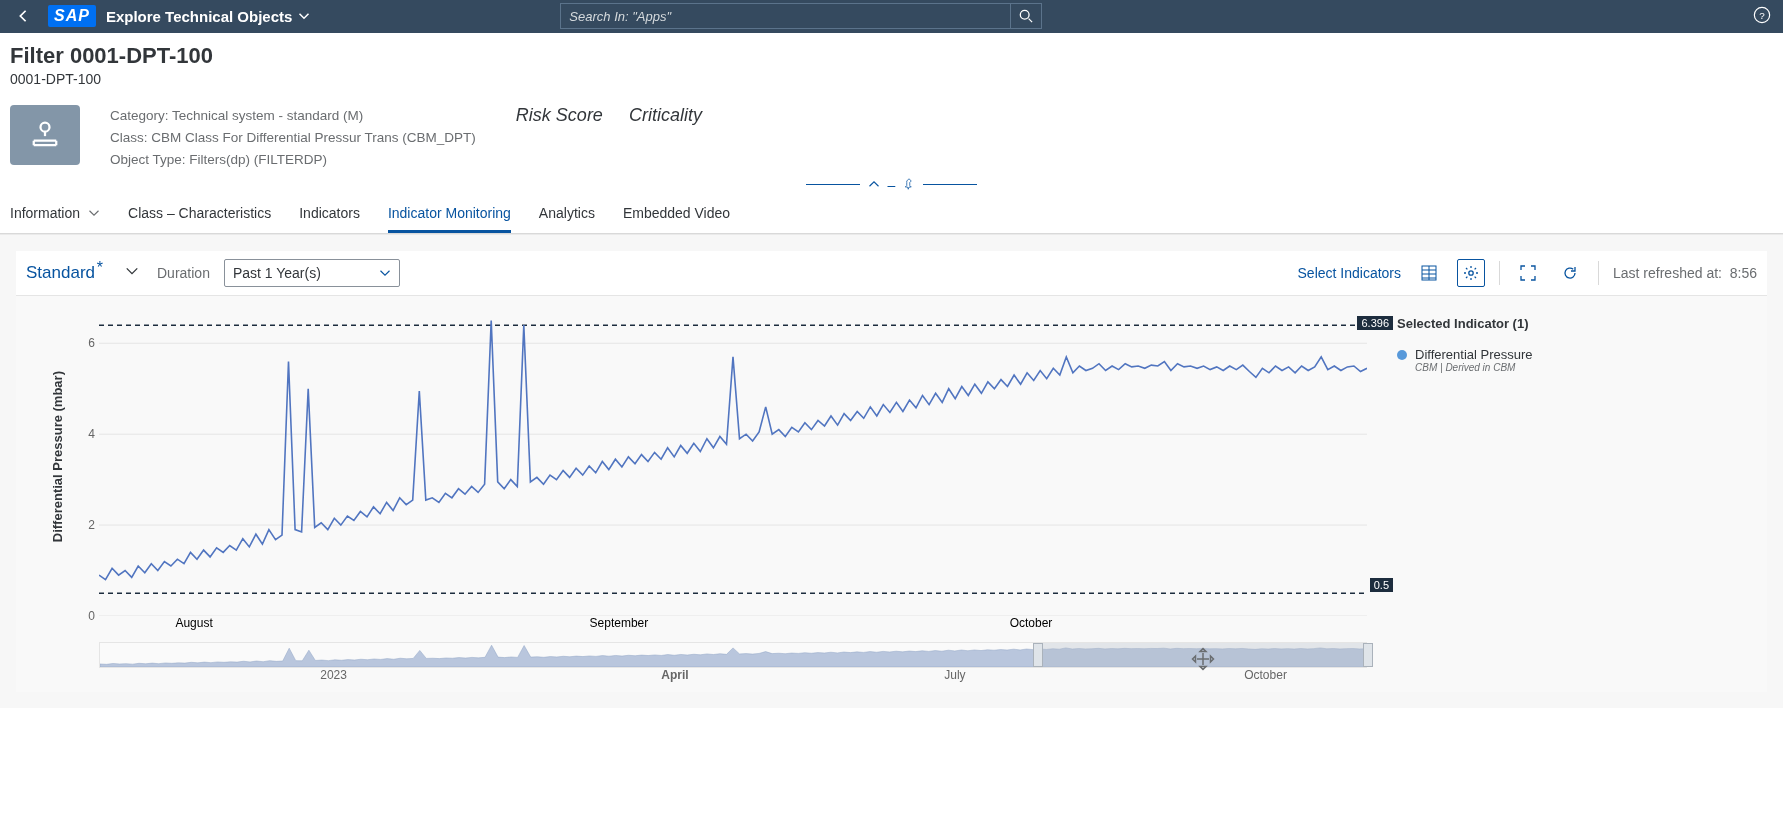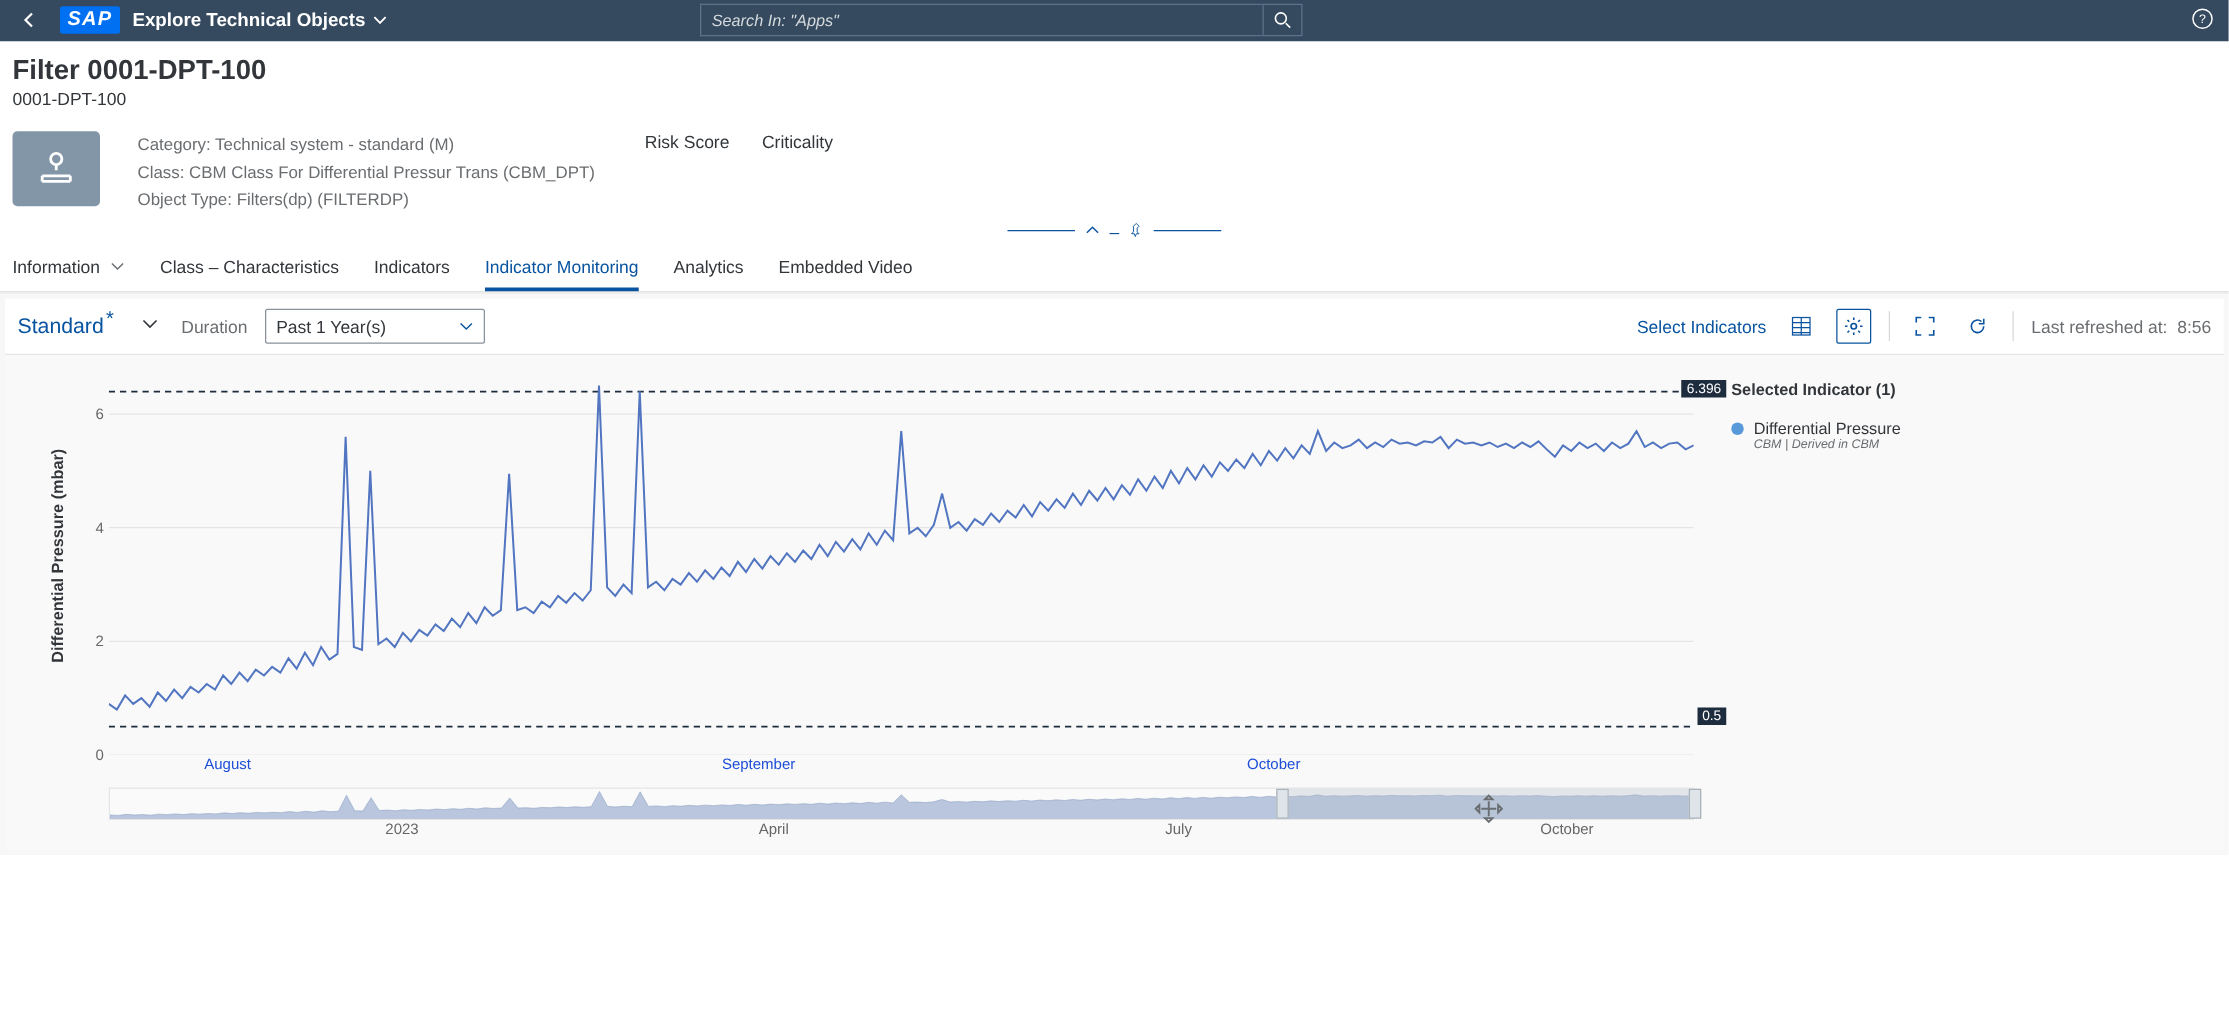--- a/index.html
+++ b/index.html
@@ -43,35 +43,35 @@
 
 .obj-info { display: flex; padding: 14px 10px 0 10px; gap: 30px; align-items: flex-start; }
 .obj-icon {
   width: 70px; height: 60px; background: #8396a8; border-radius: 4px;
   display: flex; align-items: center; justify-content: center;
 }
 .obj-icon svg { fill: #fff; }
 .obj-meta { color: #6a6d70; font-size: 13.5px; line-height: 22px; }
 .obj-meta .lbl { color: #6a6d70; }
 .obj-scores { display: flex; gap: 26px; margin-left: 10px; }
-.obj-scores span { color: #32363a; font-size: 14px; }
+.obj-scores span { color: #32363a; font-size: 18px; font-style: italic; }
 
 .collapse-bar { display: flex; justify-content: center; align-items: center; padding: 6px 0 2px 0; }
 .collapse-bar .line { height: 1px; width: 54px; background: #0854a0; }
 .collapse-bar .icons { display: flex; gap: 8px; padding: 0 8px; color: #0854a0; }
 .collapse-bar svg { fill: #0854a0; width: 12px; height: 12px; }
 
 
 .tabbar { display: flex; gap: 28px; padding: 0 10px; border-bottom: 1px solid #d9d9d9; }
 .tabbar .tab { padding: 10px 0 12px 0; color: #32363a; font-size: 14px; cursor: pointer; display: flex; align-items: center; gap: 8px; }
 .tabbar .tab.active { color: #0854a0; border-bottom: 3px solid #0854a0; padding-bottom: 9px; }
 .tabbar .chev { width: 12px; height: 12px; fill: #6a6d70; }
 
 
-.content { padding: 4px; background: #f7f7f7; border-top: 1px solid #eaeaea; }
+.content { padding: 16px; background: #f7f7f7; border-top: 1px solid #eaeaea; }
 
 .toolbar {
   display: flex; align-items: center; gap: 14px; padding: 8px 10px;
   background: #fff; border-bottom: 1px solid #e5e5e5;
 }
 .toolbar .variant { color: #0854a0; font-size: 17px; position: relative; cursor: pointer; }
 .toolbar .variant .mod { position: absolute; top: -4px; right: -8px; color: #0854a0; font-size: 16px; }
 .toolbar .variant-chev { margin-left: 16px; cursor: pointer; }
 .toolbar .dur-lbl { color: #6a6d70; margin-left: 4px; text-align: right; }
 .toolbar select, .toolbar .select-box {
@@ -102,21 +102,21 @@
 .yaxis .tick { position: absolute; right: 4px; transform: translateY(-50%); color: #666; font-size: 12px; }
 
 .plot-col { flex: 0 0 1268px; }
 .plot { width: 1268px; height: 300px; position: relative; }
 .plot svg { width: 100%; height: 100%; }
 .threshold-lbl {
   position: absolute; right: -26px; background: #1d2d3e; color: #fff;
   font-size: 11px; padding: 1px 4px; transform: translateY(-50%);
 }
 .xticks { position: relative; height: 20px; width: 1268px; }
-.xticks span { position: absolute; color: #1d4ed8; font-size: 12px; transform: translateX(-50%); }
+.xticks span { position: absolute; color: #000000; font-size: 12px; transform: translateX(-50%); }
 
 .mini { width: 1268px; height: 26px; border: 1px solid #e5e5e5; background: #fafafa; margin-top: 6px; position: relative; }
 .mini svg { width: 100%; height: 100%; }
 .mini .range-window {
   position: absolute; top: 0; height: 100%; background: rgba(180,190,200,0.35);
   border-left: 1px solid #9aa6b2; border-right: 1px solid #9aa6b2;
 }
 .mini .handle { position: absolute; top: 0; width: 10px; height: 100%; background: #dfe4e9; border: 1px solid #aab2bb; cursor: ew-resize; }
 .mini .move-cursor { position: absolute; top: 4px; left: 50%; transform: translateX(-50%); fill: #6a6d70; }
 .mini-xticks { position: relative; height: 20px; width: 1268px; }
@@ -315,21 +315,21 @@
         <div class="range-window" id="range-window" style="left: 938.32px; width: 329.68px;">
           <svg class="move-cursor" width="18" height="18" viewBox="0 0 16 16">
               <path d="M8 1l2 2H6zM8 15l-2-2h4zM1 8l2-2v4zM15 8l-2 2V6zM8 4v8M4 8h8" stroke="#6a6d70" stroke-width="1" fill="none"></path>
             </svg>
         </div>
         <div class="handle" id="handle-l" style="left: 933.32px;"></div>
         <div class="handle" id="handle-r" style="left: 1263px;"></div>
       </div>
       <div class="mini-xticks" id="mini-xticks">
           <span style="left: 234.58px;">2023</span>
-          <span style="left: 532px;">April</span>
+          <span style="left: 576px; font-weight: bold;">April</span>
           <span style="left: 855.9px;">July</span>
           <span style="left: 1166.56px;">October</span>
         </div>
     </div>
 
     <div class="legend">
       <div class="legend-title">Selected Indicator (1)</div>
       <div class="legend-item">
         <div class="legend-swatch"></div>
         <div>

